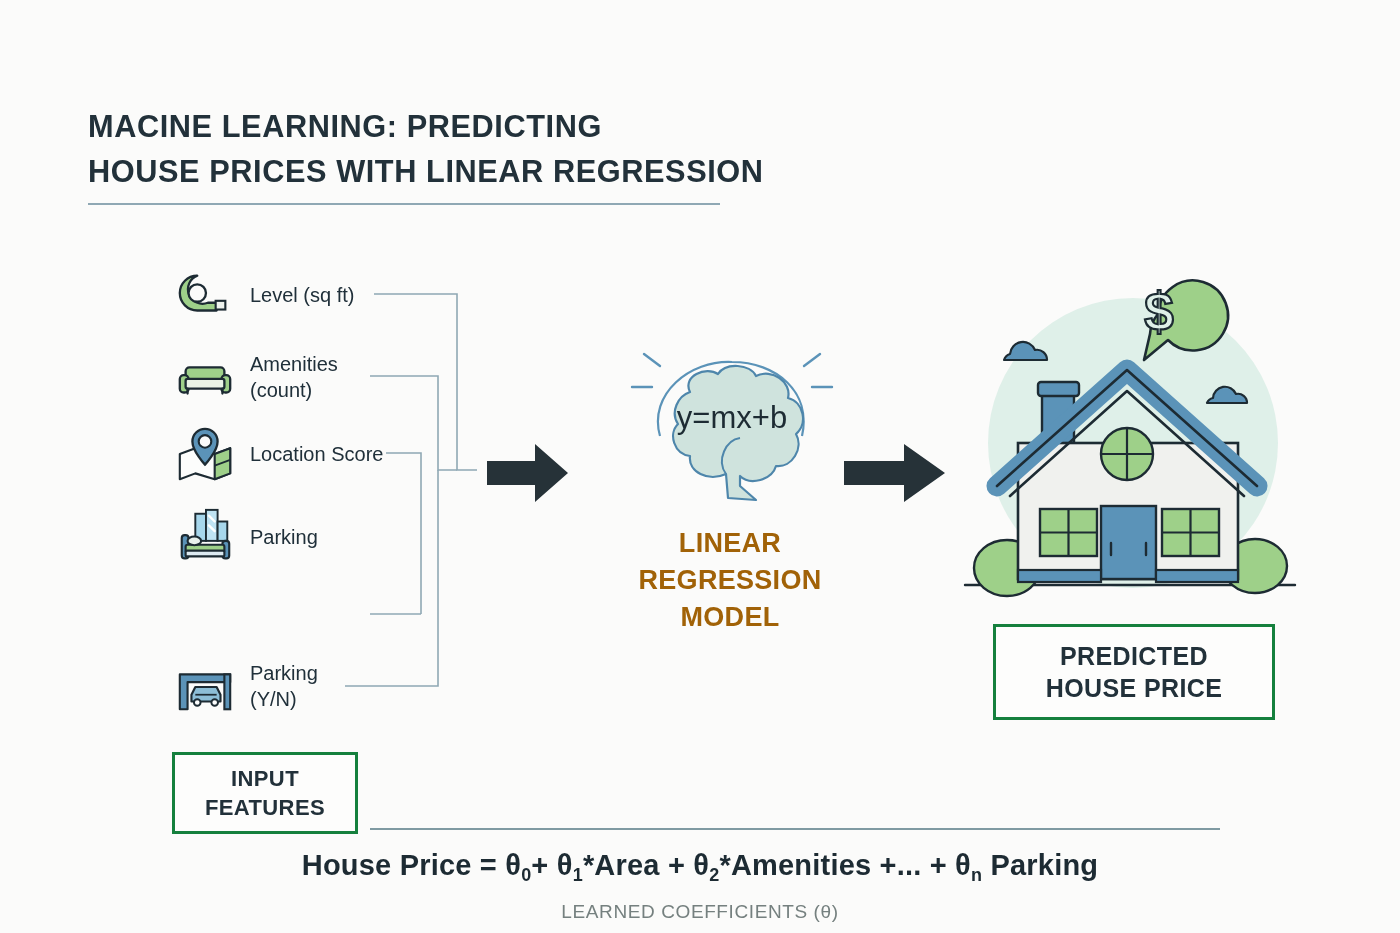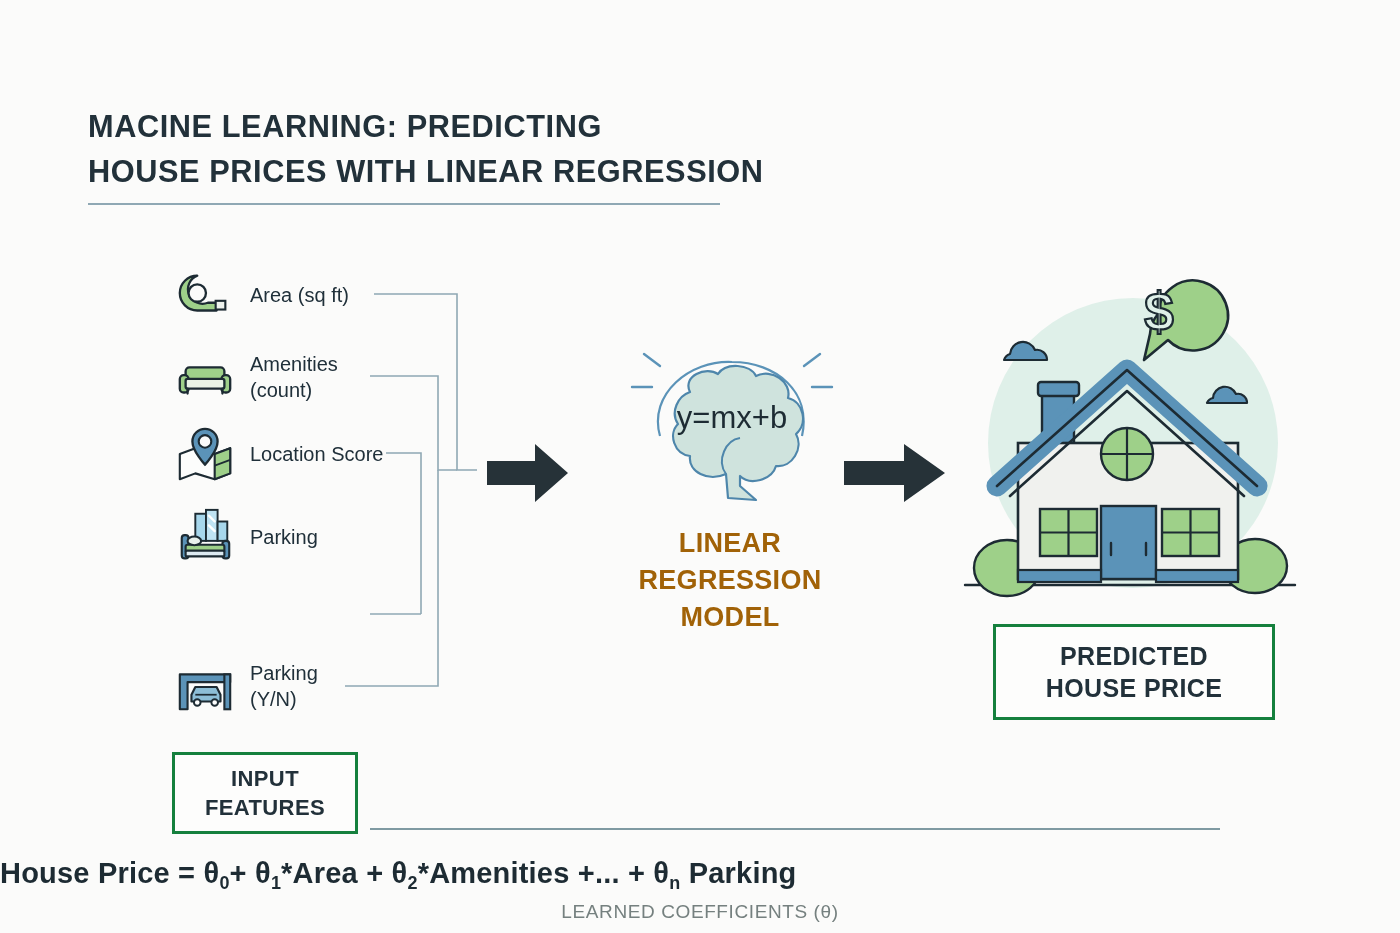--- a/index.html
+++ b/index.html
@@ -127,27 +127,27 @@
     color: #a16207;
     white-space: pre-line;
   }
 
   
   #equation {
     position: absolute;
     left: 0;
     top: 849px;
     width: 1400px;
+    text-align: center;
     font-family: "Liberation Sans Narrow", "Liberation Sans", sans-serif;
     font-size: 29px;
     font-weight: bold;
     color: #1d2b33;
     letter-spacing: 0.2px;
     white-space: nowrap;
-    margin-top: 8px;
   }
   #equation sub {
     font-size: 18px;
     vertical-align: baseline;
     position: relative;
     top: 6px;
   }
   #coefficients-note {
     position: absolute;
     left: 0;
@@ -198,21 +198,21 @@
       <path d="M 345 686 L 438 686 L 438 470"></path>
     </g>
   </svg>
 
   <div class="feature" style="left:174px; top:264px;">
     <svg class="feature-icon" viewBox="0 0 64 64">
       <path d="M24 12 a18 18 0 1 0 0 36 h20 v-8 h-9 a10 10 0 1 1 -11 -28 z" fill="#9ed089" stroke="#1d2b33" stroke-width="2.4" stroke-linejoin="round"></path>
       <rect x="43" y="38" width="10" height="9" fill="#eef3ee" stroke="#1d2b33" stroke-width="2.2"></rect>
       <circle cx="24" cy="30" r="9" fill="#fbfbfa" stroke="#1d2b33" stroke-width="2.4"></circle>
     </svg>
-    <div class="feature-label">Area (sq ft)</div>
+    <div class="feature-label">Level (sq ft)</div>
   </div>
 
   <div class="feature" style="left:174px; top:346px;">
     <svg class="feature-icon" viewBox="0 0 64 64">
       <rect x="12" y="22" width="40" height="14" rx="4" fill="#9ed089" stroke="#1d2b33" stroke-width="2.4"></rect>
       <rect x="6" y="30" width="9" height="18" rx="4" fill="#9ed089" stroke="#1d2b33" stroke-width="2.4"></rect>
       <rect x="49" y="30" width="9" height="18" rx="4" fill="#9ed089" stroke="#1d2b33" stroke-width="2.4"></rect>
       <rect x="12" y="34" width="40" height="10" rx="2" fill="#eaf3e6" stroke="#1d2b33" stroke-width="2.4"></rect>
       <path d="M14 44 v5 M50 44 v5" stroke="#1d2b33" stroke-width="2.4" stroke-linecap="round"></path>
     </svg>

